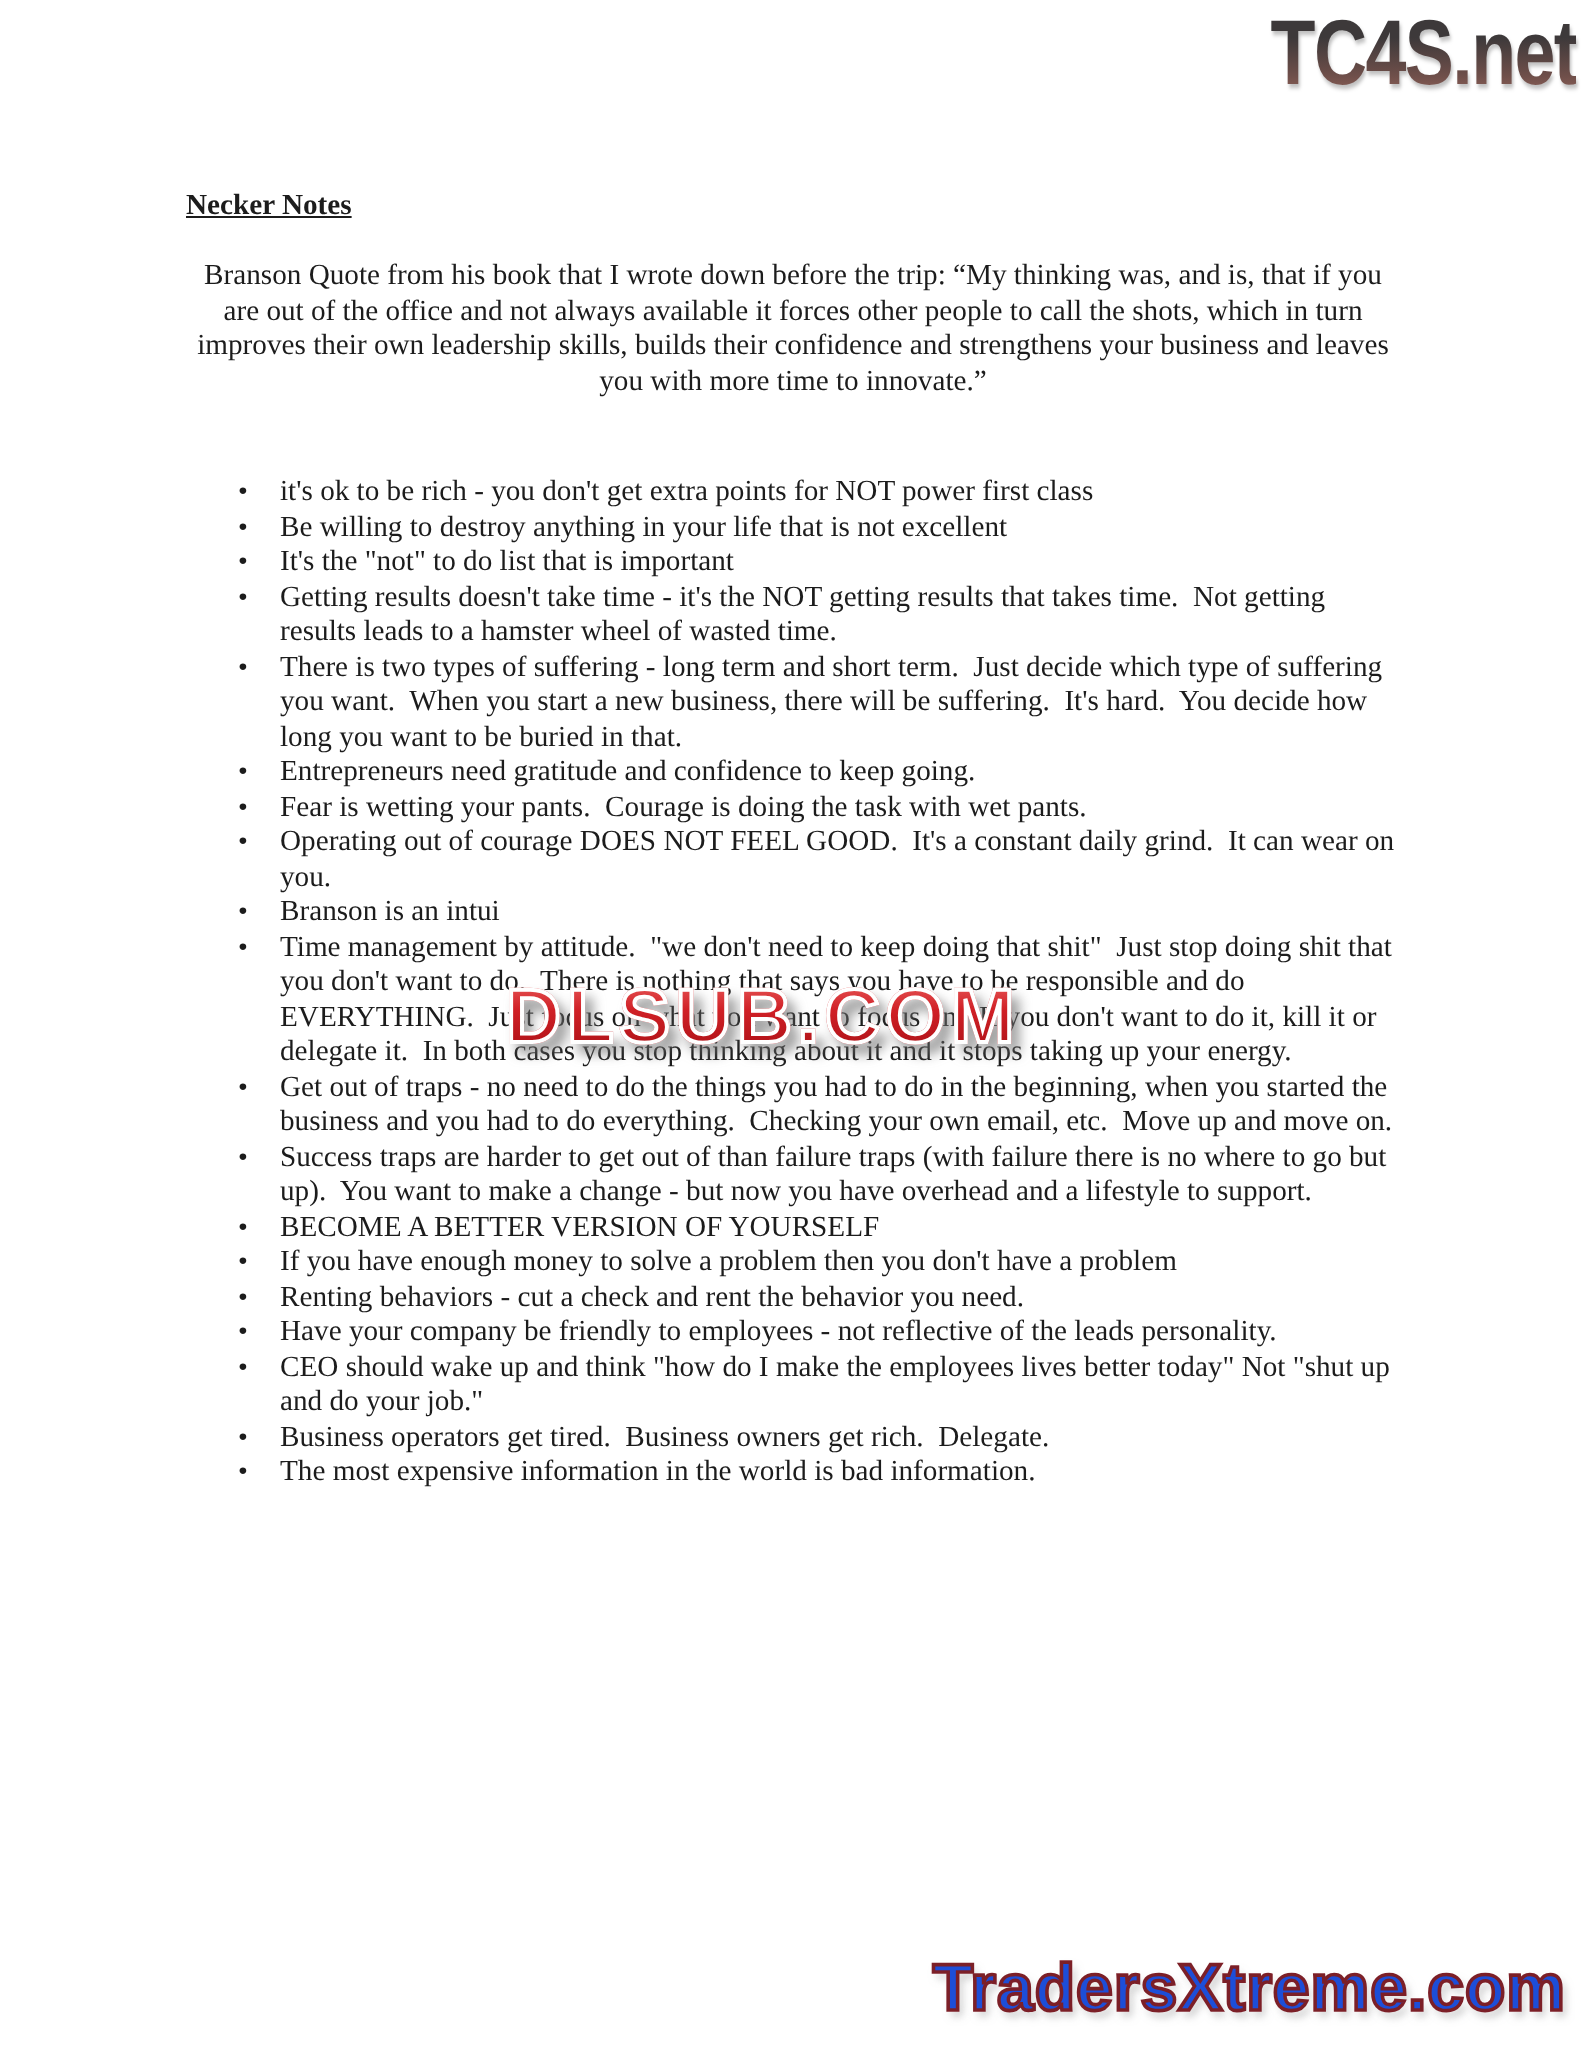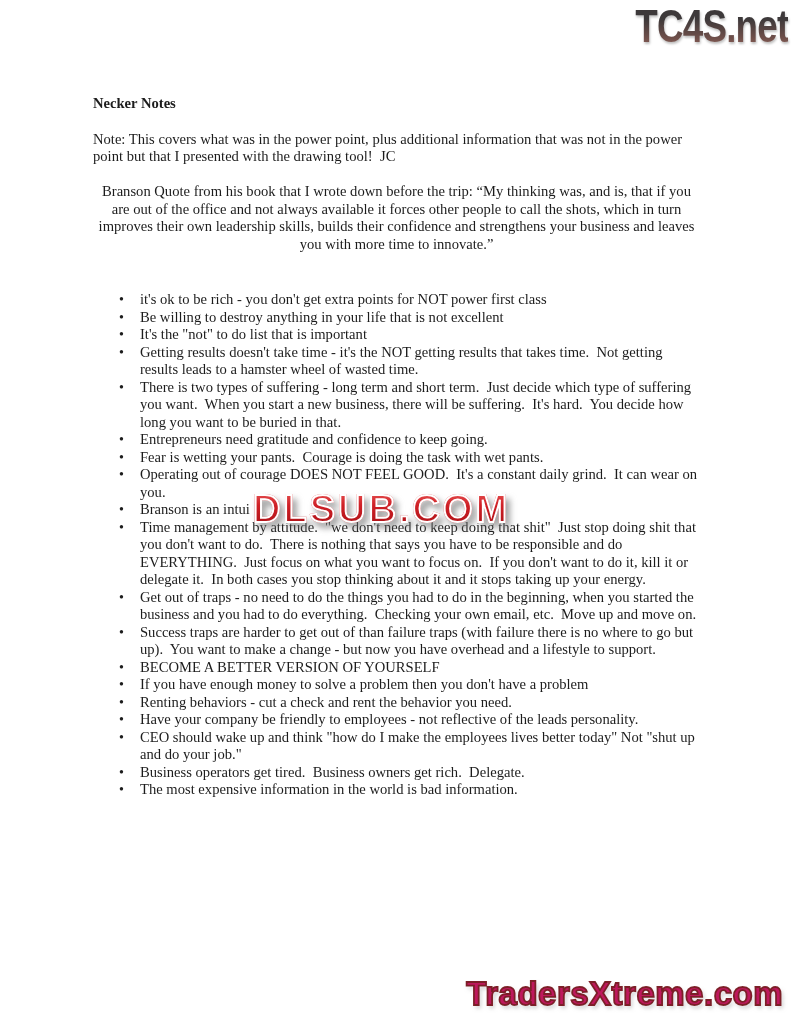--- a/index.html
+++ b/index.html
@@ -23,20 +23,21 @@
     top: 95px;
     width: 607px;
     font-size: 14.6px;
     line-height: 17.5px;
   }
   .doc-title {
     margin: 0;
     font-size: 14.6px;
     line-height: 17.5px;
     font-weight: bold;
+    text-decoration: underline;
   }
   .para {
     margin: 0;
     white-space: pre-wrap;
   }
   .para-note   { margin-top: 18px; }
   .para-quote  { margin-top: 17.5px; text-align: center; }
 
   .notes-list {
     margin: 38px 0 0 0;
@@ -108,37 +109,36 @@
   
   .wm-bottom {
     position: absolute;
     right: 8px;
     top: 972px;
     font-family: "Liberation Sans", sans-serif;
     font-weight: bold;
     font-size: 33px;
     line-height: 44px;
     letter-spacing: 0.5px;
-    color: #be185d;
+    color: #1d4ed8;
     -webkit-text-stroke: 1.8px #7c1f27;
     text-shadow: 0 0 5px rgba(255,255,255,0.95), 2px 3px 4px rgba(170,170,170,0.7);
     z-index: 5;
   }
 </style>
 </head>
 <body>
 
 <div>
 
   <div class="wm-top">TC4S.net</div>
 
   <div class="content">
     <h1 class="doc-title">Necker Notes</h1>
 
-    <p class="para para-note">Note: This covers what was in the power point, plus additional information that was not in the power point but that I presented with the drawing tool!  JC</p>
 
     <p class="para para-quote">Branson Quote from his book that I wrote down before the trip: “My thinking was, and is, that if you are out of the office and not always available it forces other people to call the shots, which in turn improves their own leadership skills, builds their confidence and strengthens your business and leaves you with more time to innovate.”</p>
 
     <ul class="notes-list">
         <li>it's ok to be rich - you don't get extra points for NOT power first class</li>
         <li>Be willing to destroy anything in your life that is not excellent</li>
         <li>It's the "not" to do list that is important</li>
         <li>Getting results doesn't take time - it's the NOT getting results that takes time.  Not getting results leads to a hamster wheel of wasted time.</li>
         <li>There is two types of suffering - long term and short term.  Just decide which type of suffering you want.  When you start a new business, there will be suffering.  It's hard.  You decide how long you want to be buried in that.</li>
         <li>Entrepreneurs need gratitude and confidence to keep going.</li>

